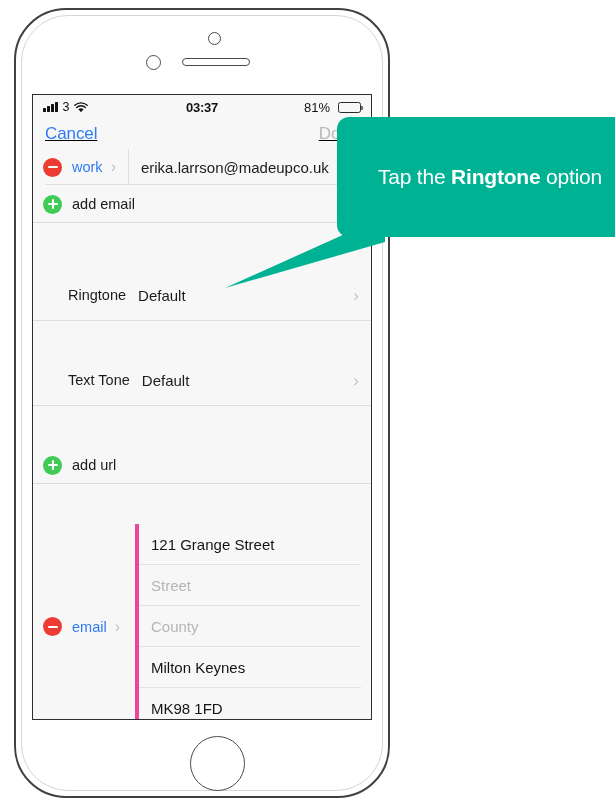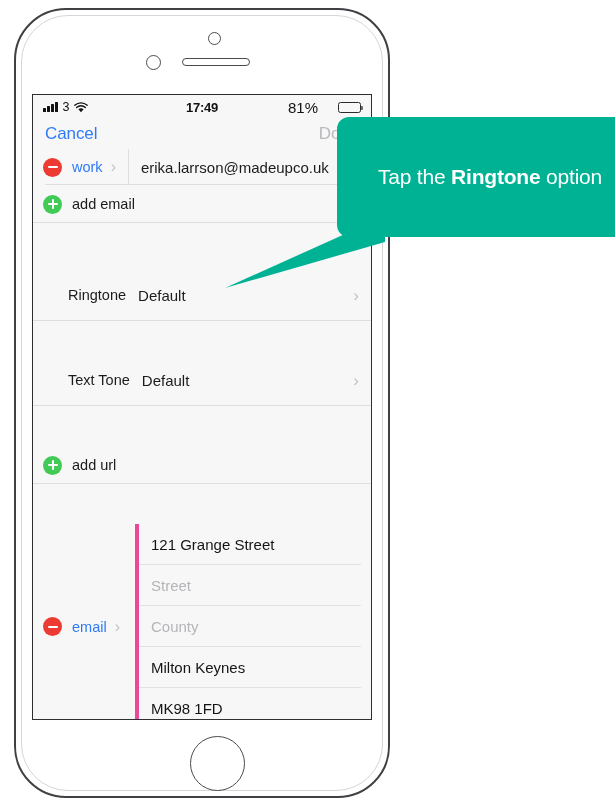--- a/index.html
+++ b/index.html
@@ -118,22 +118,22 @@
     font-size: 13px;
     font-weight: 600;
     letter-spacing: -0.2px;
     color: #111;
     pointer-events: none;
   }
   .sb-right {
     margin-left: auto;
     display: flex;
     align-items: center;
-    gap: 20px;
-    font-size: 15px;
+    gap: 8px;
+    font-size: 13px;
   }
   .bars { display: flex; align-items: flex-end; gap: 1.5px; height: 10px; }
   .bars i { display: block; width: 2.5px; background: #121212; border-radius: 0.5px; }
   .bars i:nth-child(1) { height: 4px; }
   .bars i:nth-child(2) { height: 6px; }
   .bars i:nth-child(3) { height: 8px; }
   .bars i:nth-child(4) { height: 10px; }
   .carrier { font-size: 12.5px; color: #121212; }
   .wifi { width: 14px; height: 11px; }
   .batt-shell {
@@ -154,20 +154,21 @@
   }
 
   
   #nav-bar {
     height: 30px;
     display: flex;
     align-items: center;
     justify-content: space-between;
     padding: 0 12px;
     background: #f7f7f7;
+    text-decoration: underline;
   }
   #cancel-btn {
     color: #2f7bf6;
     font-size: 17px;
     letter-spacing: -0.1px;
   }
   #done-btn {
     color: #b9b9bd;
     font-size: 17px;
     letter-spacing: -0.1px;
@@ -378,21 +379,21 @@
         <span class="carrier">3</span>
         <span class="wifi">
           <svg width="14" height="11" viewBox="0 0 14 11">
             <path d="M7 10.2 L4.4 7.3 a3.9 3.9 0 0 1 5.2 0 Z" fill="#121212"></path>
             <path d="M2.6 5.5 a6.4 6.4 0 0 1 8.8 0" stroke="#121212" stroke-width="1.3" fill="none" stroke-linecap="round"></path>
             <path d="M0.8 3.3 a9.2 9.2 0 0 1 12.4 0" stroke="#121212" stroke-width="1.3" fill="none" stroke-linecap="round"></path>
           </svg>
         </span>
       </div>
 
-      <div class="sb-center">17:49</div>
+      <div class="sb-center">03:37</div>
 
       <div class="sb-right">
         <span>81%</span>
         <span class="batt-shell">
           <span class="batt-fill"></span>
           <span class="batt-cap"></span>
         </span>
       </div>
     </div>
 

